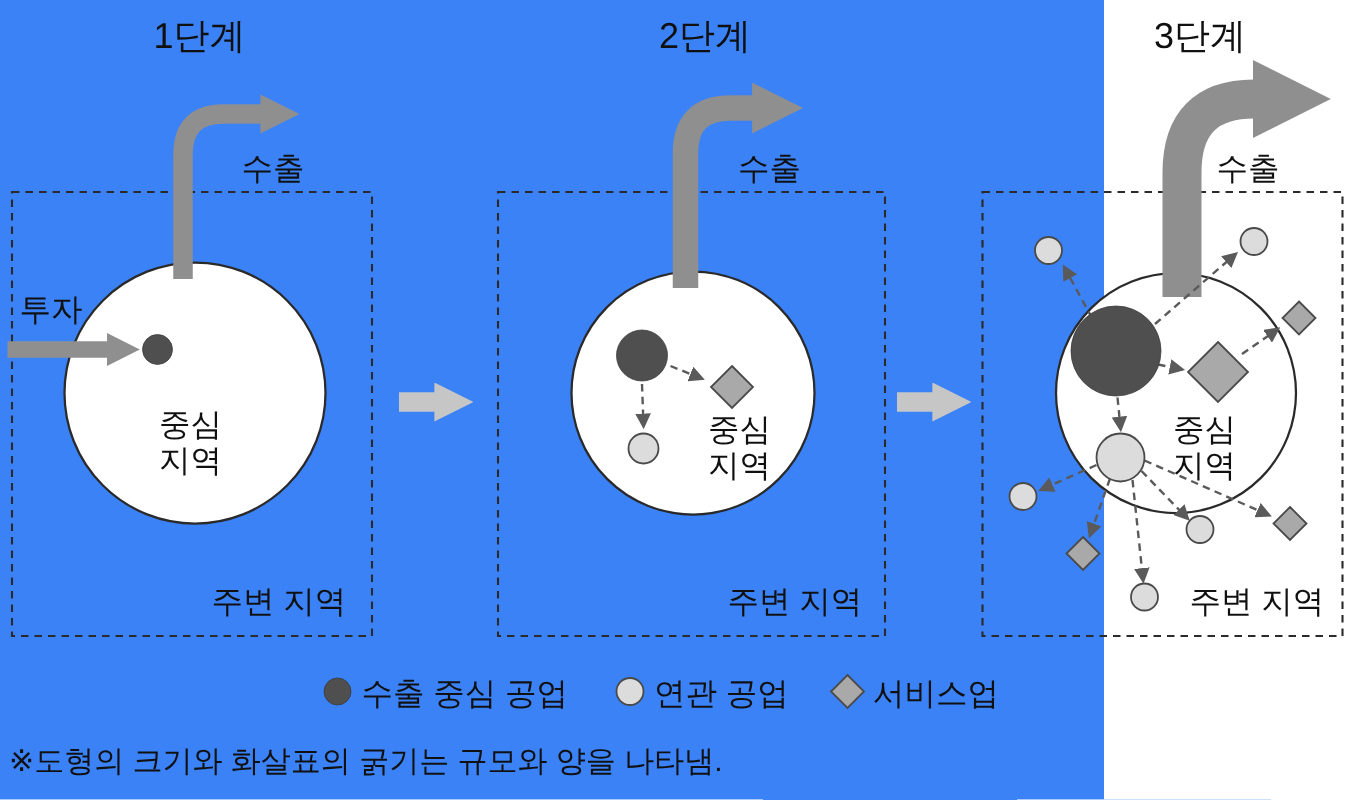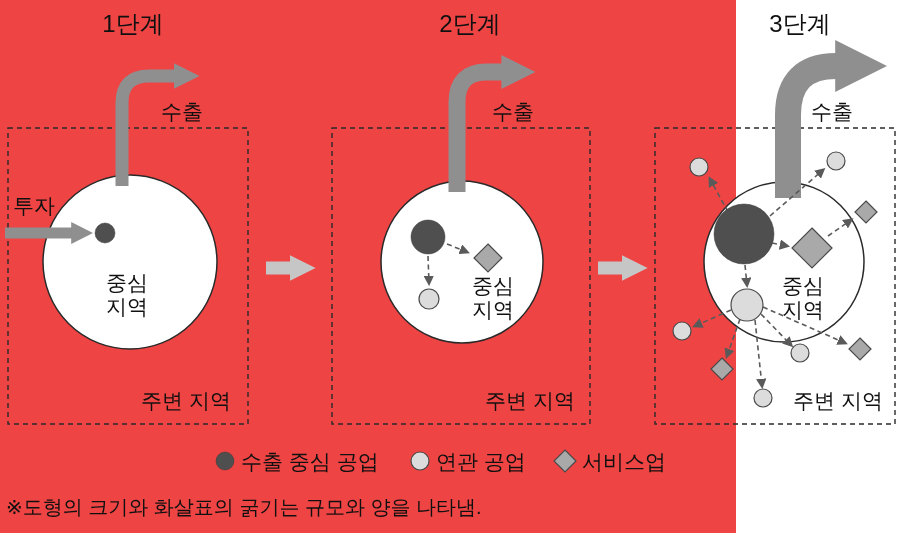--- a/index.html
+++ b/index.html
@@ -1,16 +1,16 @@
 <!DOCTYPE html>
 <html><head>
 <meta charset="utf-8">
 <style>
   html,body{margin:0;padding:0;background:#ffffff;}
-  .page{width:736px;height:533px;position:relative;background:#ef4444;
+  .page{width:736px;height:533px;position:relative;background:#3b82f6;
         font-family:"Liberation Sans","DejaVu Sans",sans-serif;}
   svg{display:block;}
   .dashed-box{fill:none;stroke:#2a2a2a;stroke-width:1.4;stroke-dasharray:5 4;}
   .region-circle{fill:#ffffff;stroke:#2a2a2a;stroke-width:1.5;}
   .shape-dark{fill:#4f4f4f;stroke:#3a3a3a;stroke-width:0.5;}
   .shape-light{fill:#dcdcdc;stroke:#4a4a4a;stroke-width:1.2;}
   .shape-diamond{fill:#a9a9a9;stroke:#4a4a4a;stroke-width:1.2;}
   .flow-arrow{fill:none;stroke:#8f8f8f;}
   .transition-arrow{fill:none;stroke:#c6c6c6;}
   .dash-arrow{fill:none;stroke:#5a5a5a;stroke-width:1.6;stroke-dasharray:5 3.5;}

